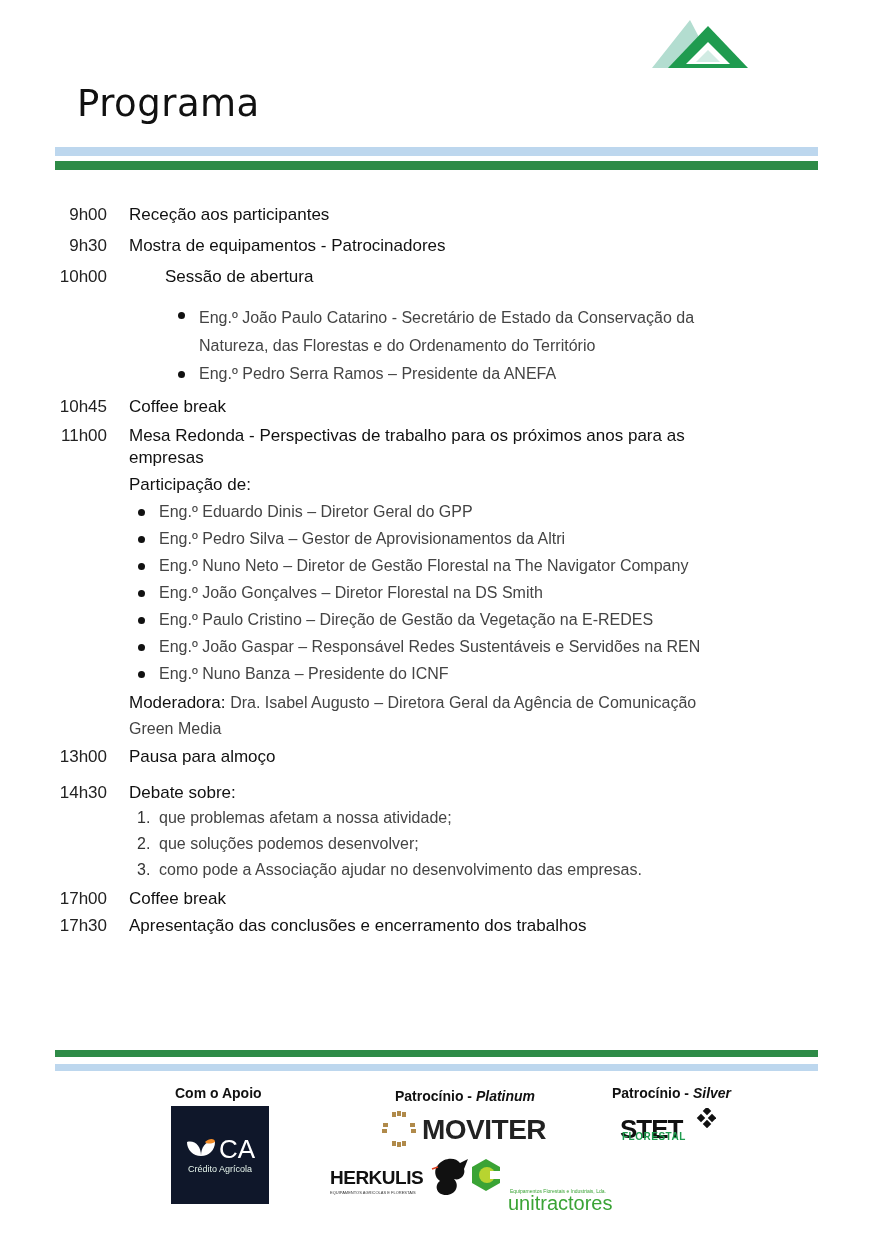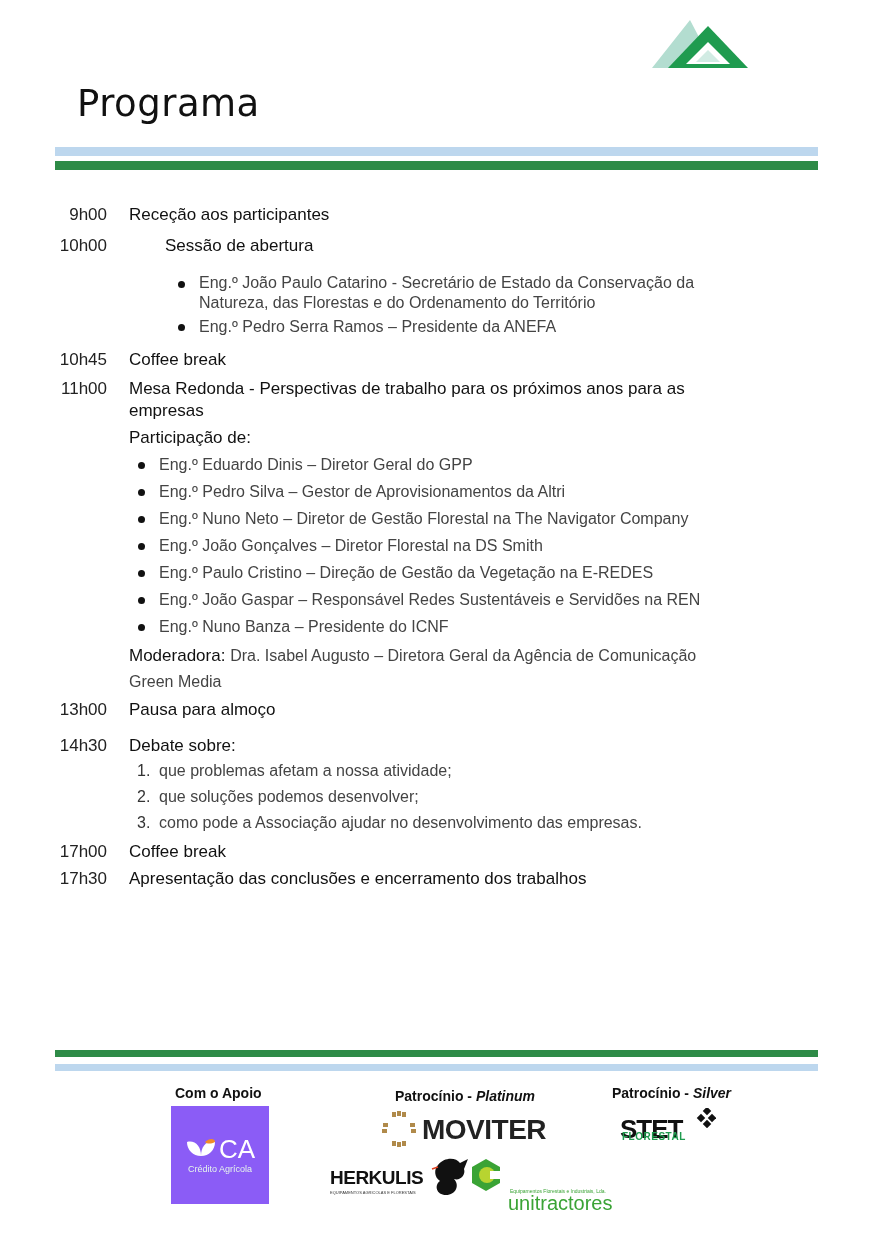--- a/index.html
+++ b/index.html
@@ -24,21 +24,21 @@
   ul.bul li { position: relative; padding-left: 30px; color: #444; font-size: 16px; line-height: 22px; margin-bottom: 5px; }
   ul.bul li::before { content: ""; position: absolute; left: 9px; top: 8px; width: 7px; height: 7px;
                        border-radius: 50%; background: #111; }
   ol.num { margin: 0; padding: 0; list-style: none; }
   ol.num li { position: relative; padding-left: 30px; color: #444; font-size: 16px; line-height: 22px; margin-bottom: 4px; }
   .num-mark { position: absolute; left: 8px; color: #333; }
   .bold-lbl { color: #111; }
 
   .footer-label { position: absolute; font-family: "Liberation Sans", sans-serif; font-weight: bold;
                   font-size: 14px; color: #111; }
-  .ca-box { position: absolute; left: 171px; top: 1106px; width: 98px; height: 98px; background: #8b5cf6; }
+  .ca-box { position: absolute; left: 171px; top: 1106px; width: 98px; height: 98px; background: #0f172a; }
   .ca-text { position: absolute; left: 48px; top: 28px; color: #fff; font-size: 26px; font-family: "Liberation Sans", sans-serif; }
   .ca-sub { position: absolute; left: 17px; top: 58px; color: #e6f5ec; font-size: 9px; font-family: "Liberation Sans", sans-serif; }
   .moviter { position: absolute; left: 380px; top: 1110px; height: 40px; width: 175px; }
   .moviter-text { position: absolute; left: 42px; top: 4px; font-size: 28px; font-weight: bold;
                   font-family: "Liberation Sans", sans-serif; color: #222; letter-spacing: -0.5px; }
   .stet { position: absolute; left: 620px; top: 1105px; width: 110px; height: 40px; }
   .stet-text { position: absolute; left: 0; top: 0; font-size: 26px; font-weight: 900;
                font-family: Liberation Sans, sans-serif; color: #111; letter-spacing: -1px; line-height: 26px; margin-top: 11px; }
   .stet-sub { position: absolute; left: 2px; top: 26px; font-size: 10px; font-weight: bold;
               font-family: "Liberation Sans", sans-serif; color: #1f9b4f; letter-spacing: 0.5px; }
@@ -66,26 +66,30 @@
 </div>
 
 <div class="bar blue" style="top:147px;"></div>
 <div class="bar green" style="top:161px;"></div>
 
 <div class="schedule">
   <div class="row" style="margin-bottom:9px;">
     <div class="time">9h00</div>
     <div class="desc">Receção aos participantes</div>
   </div>
+  <div class="row" style="margin-bottom:9px;">
+    <div class="time">9h30</div>
+    <div class="desc">Mostra de equipamentos - Patrocinadores</div>
+  </div>
   <div class="row" style="margin-bottom:6px;gap:36px;">
     <div class="time">10h00</div>
     <div class="desc">
       <div>Sessão de abertura</div>
       <ul class="bul" style="margin-top:16px; margin-left:4px;">
-        <li style="margin-bottom:3px; line-height:20px;">Eng.º João Paulo Catarino - Secretário de Estado da Conservação da Natureza, das Florestas e do Ordenamento do Território</li>
+        <li style="margin-bottom:3px; line-height:28px;">Eng.º João Paulo Catarino - Secretário de Estado da Conservação da Natureza, das Florestas e do Ordenamento do Território</li>
         <li>Eng.º Pedro Serra Ramos – Presidente da ANEFA</li>
       </ul>
     </div>
   </div>
   <div class="row" style="margin-bottom:7px;">
     <div class="time">10h45</div>
     <div class="desc">Coffee break</div>
   </div>
   <div class="row" style="margin-bottom:4px;">
     <div class="time">11h00</div>

